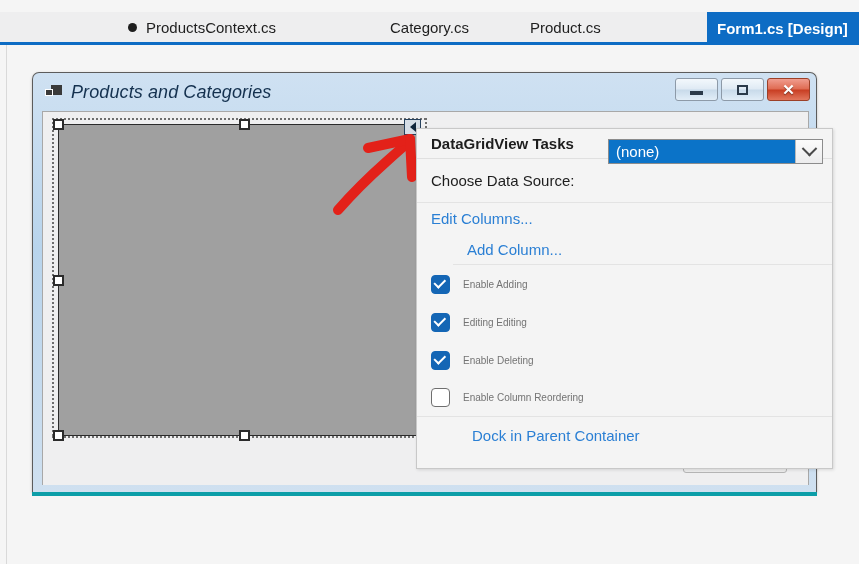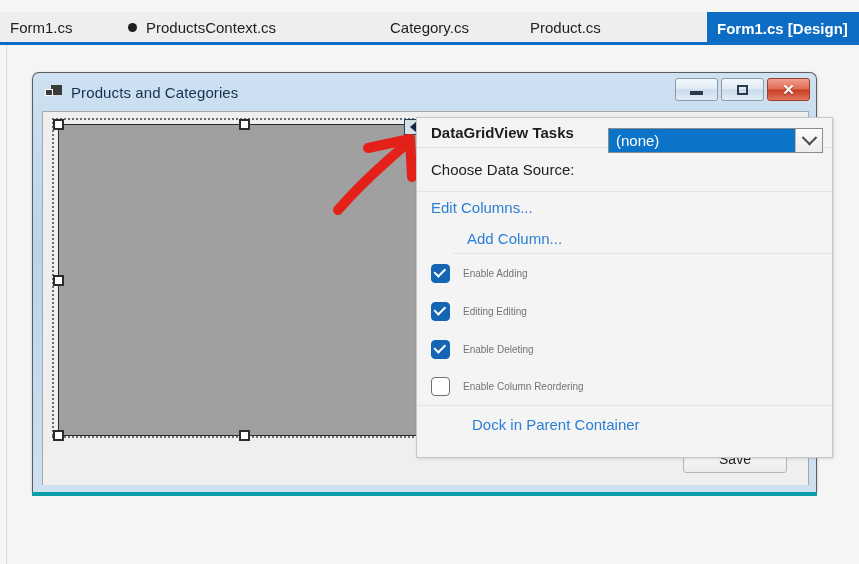--- a/index.html
+++ b/index.html
@@ -72,21 +72,21 @@
     display: flex; align-items: center;
     padding-left: 12px;
     box-sizing: border-box;
   }
   #form-icon {
     width: 17px; height: 15px; position: relative; flex: none; margin-right: 9px;
   }
   #form-icon .sq-a { position:absolute; left:6px; top:0; width:11px; height:10px; background:#3a3a3a; }
   #form-icon .sq-b { position:absolute; left:0; top:4px; width:8px; height:7px; background:#3a3a3a; border:1px solid #fff; box-sizing:border-box; }
   #form-title-text {
-    font-size: 15px; color: #14314f; letter-spacing: .1px;
+    font-size: 18px; color: #14314f; letter-spacing: .1px; font-style: italic;
   }
   #win-buttons {
     position: absolute; right: 6px; top: 5px;
     display: flex; gap: 3px;
   }
   .winbtn {
     width: 43px; height: 23px;
     border: 1px solid #8d9aa8;
     border-radius: 3px;
     background: linear-gradient(to bottom, #f3f8fc 0%, #dfeaf4 48%, #c8daea 52%, #e2eef8 100%);
@@ -163,21 +163,21 @@
     border: 1px solid #b5b5b5;
     border-radius: 3px;
     display: flex; align-items: center; justify-content: center;
     font-size: 14px; color: #232323;
     box-sizing: border-box;
     z-index: 2;
   }
 
   
   #tasks-panel {
-    position: absolute; left: 416px; top: 117px;
+    position: absolute; left: 416px; top: 128px;
     width: 417px; height: 341px;
     background: #f4f4f4;
     border: 1px solid #c8c8c8;
     box-sizing: border-box;
     z-index: 10;
     box-shadow: 1px 1px 3px rgba(0,0,0,.12);
   }
   #tasks-header {
     height: 30px;
     display: flex; align-items: center;
@@ -264,23 +264,20 @@
 
   
   #red-arrow { position: absolute; left: 330px; top: 120px; z-index: 9; pointer-events: none; }
 </style>
 </head>
 <body>
 
 <div id="root">
 
   <div id="tabstrip">
-    <div class="tab" style="left:0px; width:118px;">
-      <span>Form1.cs</span>
-    </div>
     <div class="tab" style="left:118px; width:225px;">
       <span class="tab-dot"></span>
       <span>ProductsContext.cs</span>
     </div>
     <div class="tab" style="left:380px; width:120px;">
       <span>Category.cs</span>
     </div>
     <div class="tab" style="left:520px; width:110px;">
       <span>Product.cs</span>
     </div>

